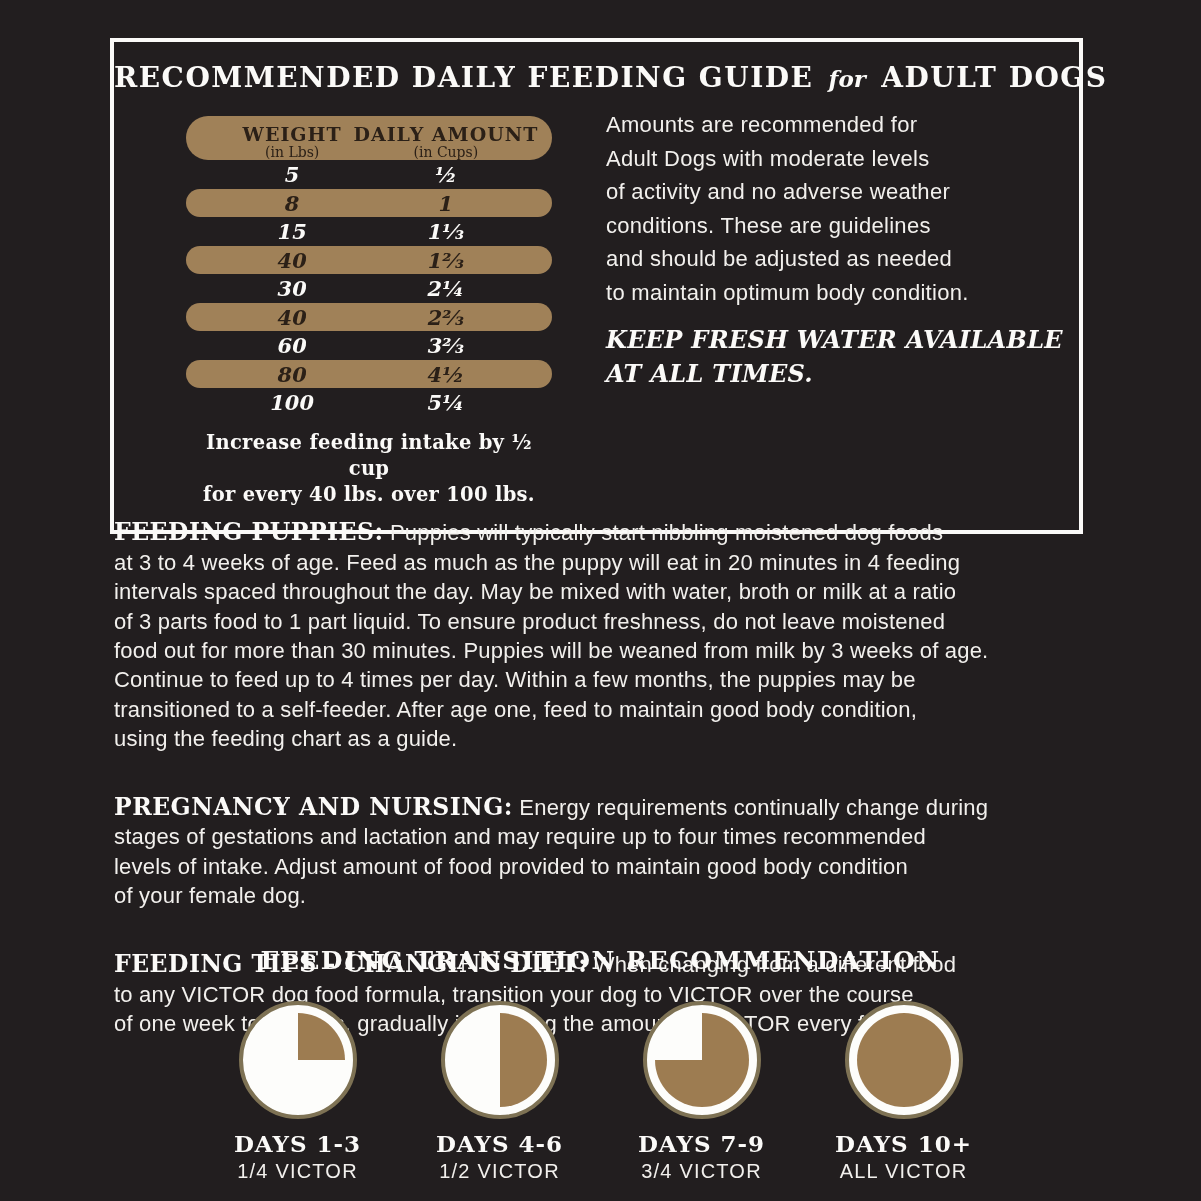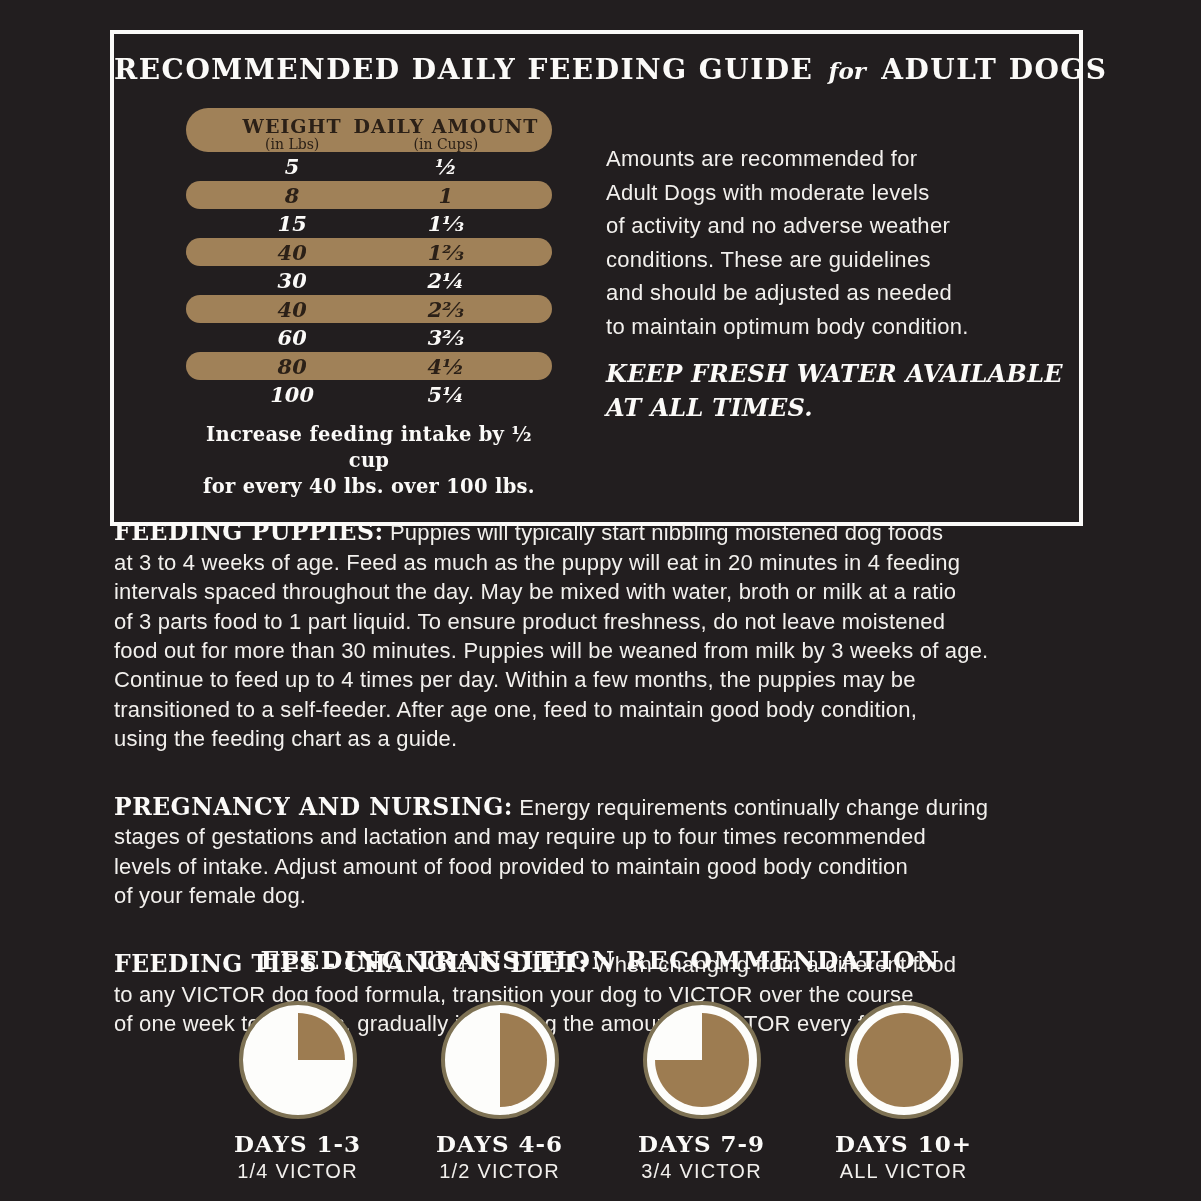--- a/index.html
+++ b/index.html
@@ -9,21 +9,21 @@
   *{margin:0;padding:0;box-sizing:border-box;}
   html,body{width:1201px;height:1201px;}
   body{
     background:var(--bg);
     font-family:"Liberation Sans",sans-serif;
     color:var(--body_text);
     position:relative;
     overflow:hidden;
   }
   .guide-box{
-    position:absolute;left:110px;top:30px;width:973px;height:496px;
+    position:absolute;left:110px;top:38px;width:973px;height:496px;
     border:4px solid var(--white);
   }
   .box-title{
     margin-top:19px;text-align:center;color:var(--white);
     font-family:"DejaVu Serif",serif;font-weight:bold;font-size:28px;letter-spacing:1.5px;
     white-space:nowrap;
   }
   .box-title .connector{
     font-weight:bold;font-style:italic;font-size:23px;letter-spacing:0;
     padding:0 4px;
@@ -51,21 +51,21 @@
   .trow .cell{
     position:absolute;top:0;height:100%;display:flex;align-items:center;justify-content:center;
   }
   .table-footnote{
     margin-top:13px;text-align:center;color:var(--white);
     font-family:"DejaVu Serif",serif;font-weight:bold;font-size:19.5px;line-height:26px;
     white-space:pre-line;letter-spacing:0.3px;
   }
   
   .notes{position:absolute;left:492px;top:66px;width:470px;}
-  .notes .para{font-size:22px;line-height:33.5px;white-space:pre-line;letter-spacing:0.3px;margin-top:42px;}
+  .notes .para{font-size:22px;line-height:33.5px;white-space:pre-line;letter-spacing:0.3px;}
   .notes .para + .para{margin-top:12px;}
   .notes .emphasis{
     margin-top:14px;font-family:"DejaVu Serif",serif;font-weight:bold;font-style:italic;
     font-size:24px;line-height:34px;color:var(--white);white-space:pre-line;letter-spacing:0.3px;
   }
   
   .sections{position:absolute;left:114px;top:489px;width:968px;}
   .section{font-size:22px;line-height:29.4px;white-space:pre-line;letter-spacing:0.2px;}
   .section + .section{margin-top:10px;}
   .section .heading{

